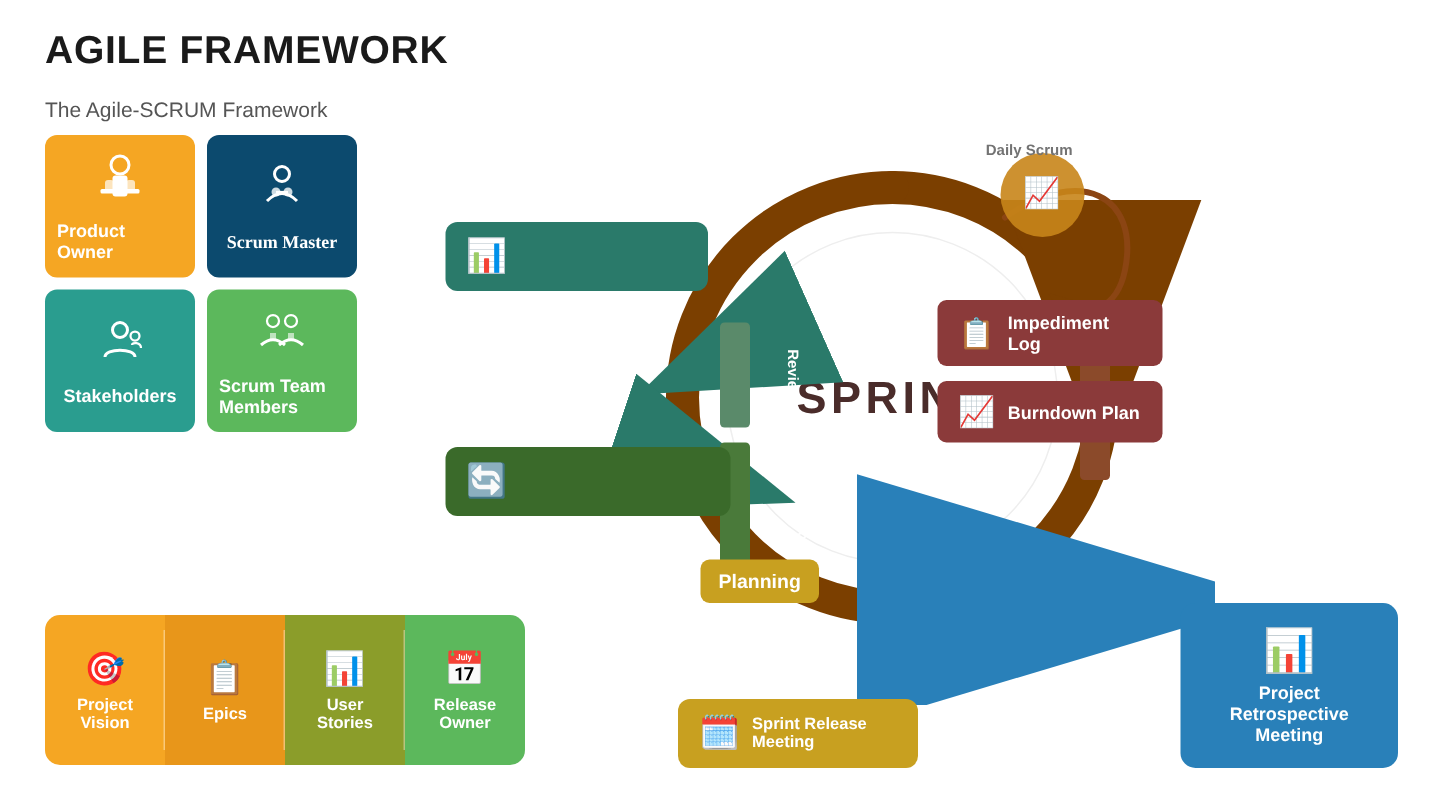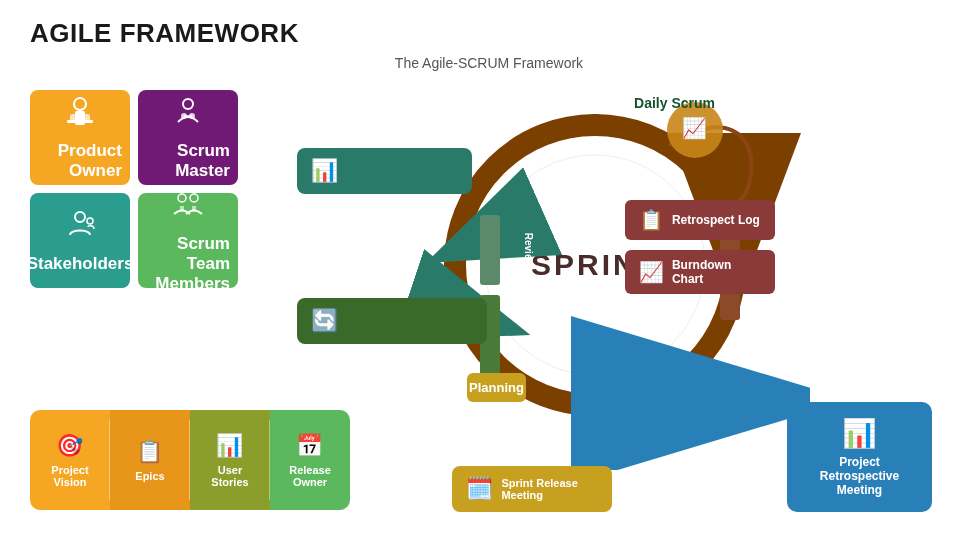--- a/index.html
+++ b/index.html
@@ -18,53 +18,52 @@
     }
     .header-title {
       font-size: 26px;
       font-weight: 900;
       color: #1a1a1a;
       letter-spacing: 0.5px;
     }
     .header-subtitle {
       font-size: 14px;
       color: #555;
-      margin-top: 6px;
-      text-align: center;
+      margin-top: 16px;
     }
 
     
     .left-cards {
       position: absolute;
       top: 90px;
       left: 30px;
       display: grid;
       grid-template-columns: 100px 100px;
       grid-template-rows: 95px 95px;
       gap: 8px;
     }
     .card {
       border-radius: 8px;
       display: flex;
       flex-direction: column;
       align-items: center;
       justify-content: center;
       color: white;
-      font-size: 17px;
+      font-size: 12px;
       font-weight: 600;
-      text-align: right;
+      text-align: left;
       padding: 8px;
       gap: 6px;
     }
     .card-icon {
       font-size: 28px;
       line-height: 1;
     }
     .card-orange { background: #F5A623; }
-    .card-red { background: #701a75; }
+    .card-red { background: #0c4a6e; font-family: Liberation Serif, serif; }
     .card-green { background: #5CB85C; }
     .card-teal { background: #2A9D8F; }
 
     
     .bottom-flow {
       position: absolute;
       bottom: 30px;
       left: 30px;
       display: flex;
       align-items: stretch;
@@ -298,50 +297,50 @@
 
   <path d="M 215 335 L 215 365" stroke="#C8A020" stroke-width="6" fill="none" marker-end="url(#arrow-gold)" stroke-linecap="round"></path>
 
   <path d="M 365 330 L 415 330" stroke="#2980B9" stroke-width="28" fill="none" marker-end="url(#arrow-blue)" stroke-linecap="round"></path>
 
   <circle cx="315" cy="60" r="28" fill="#C8851A" opacity="0.9"></circle>
   <text x="315" y="65" text-anchor="middle" font-size="20" fill="white">📈</text>
 
 </svg>
 
-<div class="daily-scrum-label" style="position:absolute; top:95px; right:245px; color:#14532d; font-size:14px; font-weight:700; z-index:10;">Daily Scrum</div>
+<div class="daily-scrum-label" style="position:absolute; top:95px; right:245px; color:#737373; font-size:10px; font-weight:700; z-index:10;">Daily Scrum</div>
 
 <div class="sprint-review-box" style="position:absolute; top:148px; left:297px; background:#2A7A6A; color:white; border-radius:8px; padding:10px 14px; font-size:12px; font-weight:700; display:flex; align-items:center; gap:8px; width:175px; z-index:5;">
   <span style="font-size:22px;">📊</span>
 </div>
 
 <div class="sprint-retro-box" style="position:absolute; top:298px; left:297px; background:#3A6A2A; color:white; border-radius:8px; padding:10px 14px; font-size:12px; font-weight:700; display:flex; align-items:center; gap:8px; width:190px; z-index:5;">
   <span style="font-size:22px;">🔄</span>
 </div>
 
-<div style="position:absolute; bottom:138px; left:467px; background:#C8A020; color:white; border-radius:6px; padding:7px 2px; font-size:13px; font-weight:700; z-index:5;">
+<div style="position:absolute; bottom:138px; left:467px; background:#C8A020; color:white; border-radius:6px; padding:7px 12px; font-size:13px; font-weight:700; z-index:5;">
   <span>Planning</span>
 </div>
 
 <div style="position:absolute; bottom:28px; left:452px; background:#C8A020; color:white; border-radius:8px; padding:10px 14px; font-size:11px; font-weight:700; display:flex; align-items:center; gap:8px; width:160px; z-index:5;">
   <span style="font-size:22px;">🗓️</span>
   <span>Sprint Release
 Meeting</span>
 </div>
 
 <div style="position:absolute; top:200px; right:185px; display:flex; flex-direction:column; gap:10px; z-index:5;">
   <div style="background:#8B3A3A; color:white; border-radius:6px; padding:8px 14px; font-size:12px; font-weight:600; display:flex; align-items:center; gap:8px; width:150px;">
     <span style="font-size:20px;">📋</span>
-    <span>Retrospect
+    <span>Impediment
 Log</span>
   </div>
   <div style="background:#8B3A3A; color:white; border-radius:6px; padding:8px 14px; font-size:12px; font-weight:600; display:flex; align-items:center; gap:8px; width:150px;">
     <span style="font-size:20px;">📈</span>
     <span>Burndown
-Chart</span>
+Plan</span>
   </div>
 </div>
 
 <div class="project-retro" style="position:absolute; bottom:28px; right:28px; background:#2980B9; color:white; border-radius:10px; padding:14px 16px; font-size:12px; font-weight:700; text-align:center; width:145px; height:110px; display:flex; flex-direction:column; align-items:center; justify-content:center; gap:5px; z-index:5;">
   <span style="font-size:28px;">📊</span>
   <span>Project
 Retrospective
 Meeting</span>
 </div>
 

